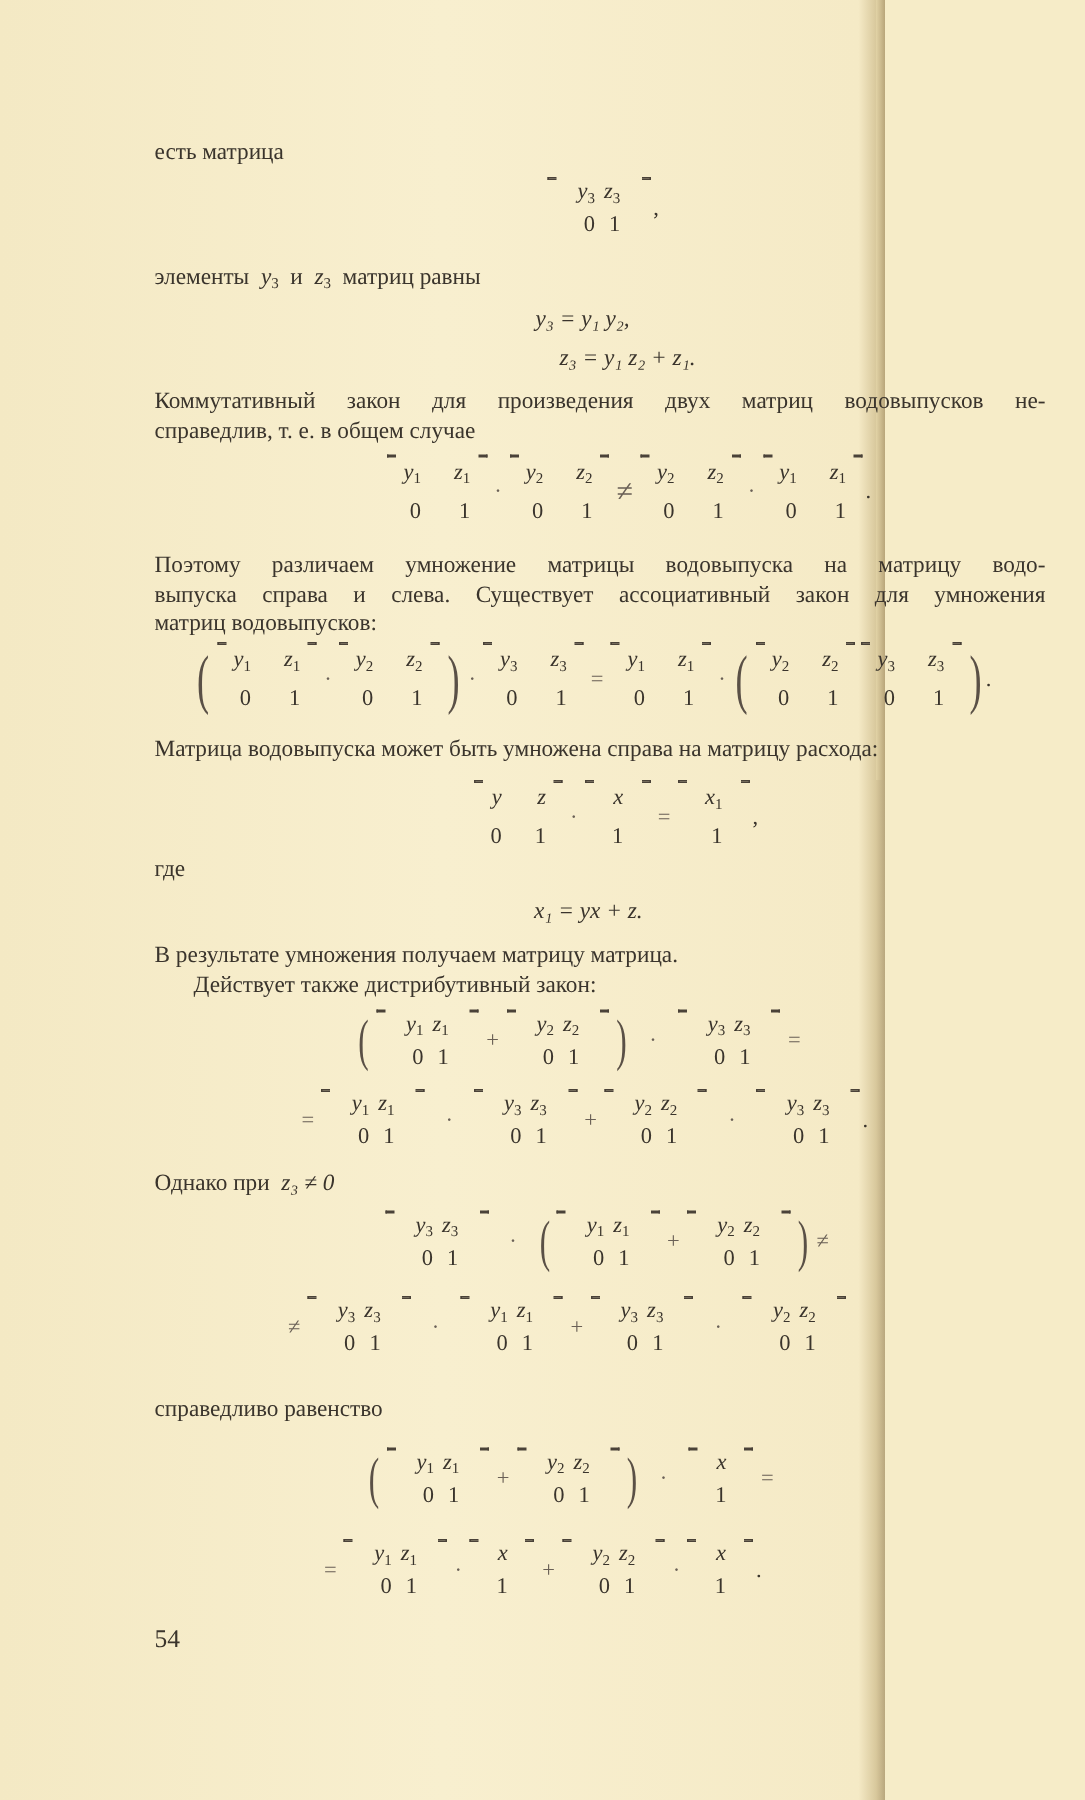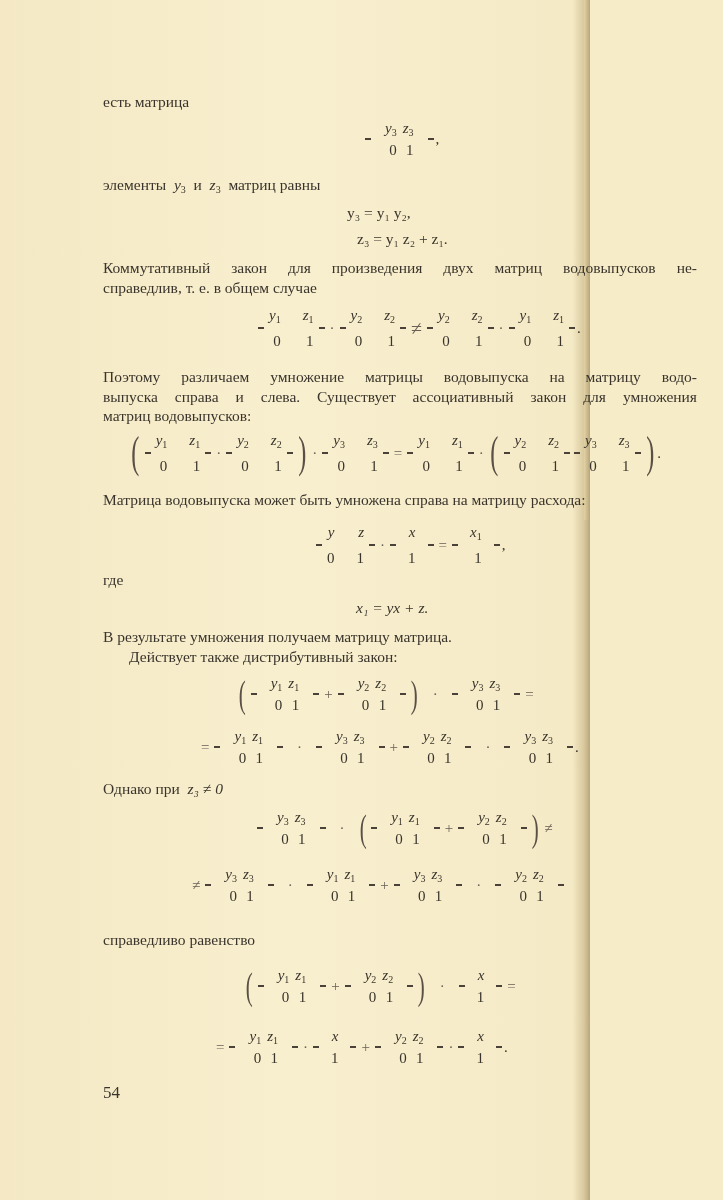--- a/index.html
+++ b/index.html
@@ -17,21 +17,21 @@
   .edge { position: absolute; right: 0; top: 0; width: 6px; height: 520px;
     background: linear-gradient(90deg, #e2d3a6, #b8a57a); }
   .t { position: absolute; font-size: 15.5px; line-height: 19px; white-space: nowrap; }
   .para { position: absolute; left: 103px; width: 594px; font-size: 15.5px; line-height: 19.5px; text-align: justify; }
   .para span.line { display: block; text-align-last: justify; }
   .para span.last { text-align-last: left; }
   i.v { font-style: italic; }
   sub { font-size: 10px; vertical-align: -3px; line-height: 0; }
   
   .eq { position: absolute; display: flex; align-items: center; font-size: 15px; }
-  .mx { display: inline-flex; align-items: center; margin: 0 2px; }
+  .mx { display: inline-flex; align-items: flex-start; margin: 0 2px; }
   .br { width: 5px; border: 1.2px solid #4a4238; }
   .br.l { border-right: none; }
   .br.r { border-left: none; }
   .cells { display: grid; grid-template-columns: auto auto; column-gap: 22px; row-gap: 4px; padding: 1px 5px; text-align: right; }
   .cells.tight { column-gap: 6px; padding: 1px 14px; }
   .cells.one { grid-template-columns: auto; padding: 1px 12px; }
   .cells div { line-height: 18px; }
   .cells.tall div { line-height: 22px; }
   .op { margin: 0 3px; color: #6a6056; }
   .par { font-size: 44px; line-height: 44px; font-weight: 100; color: #5a5046; transform: scaleX(0.55); display: inline-block; }
@@ -56,22 +56,22 @@
       </span>
         <span class="br r"></span>
       </span>
       <span>,</span>
   </div>
 
   <div class="t" style="left:103px; top:175px;">
     <span>элементы</span>&nbsp; <i class="v">y</i><sub>3</sub>&nbsp; <span>и</span>&nbsp; <i class="v">z</i><sub>3</sub>&nbsp; <span>матриц равны</span>
   </div>
 
-  <div class="t" style="left:347px; top:203px; ">y₃ = y₁ y₂,</div>
-  <div class="t" style="left:357px; top:229px; ">z₃ = y₁ z₂ + z₁.</div>
+  <div class="t" style="left:357px; top:203px; font-style:italic;">y₃ = y₁ y₂,</div>
+  <div class="t" style="left:373px; top:229px; font-style:italic;">z₃ = y₁ z₂ + z₁.</div>
 
   <div class="para" style="top:258px;">
     <span class="line">Коммутативный закон для произведения двух матриц водовыпусков не-</span>
     <span class="line last">справедлив, т. е. в общем случае</span>
   </div>
 
   <div class="eq" style="left:256px; top:303px;">
     <span class="mx">
         <span class="br l"></span>
         <span class="cells tall">

